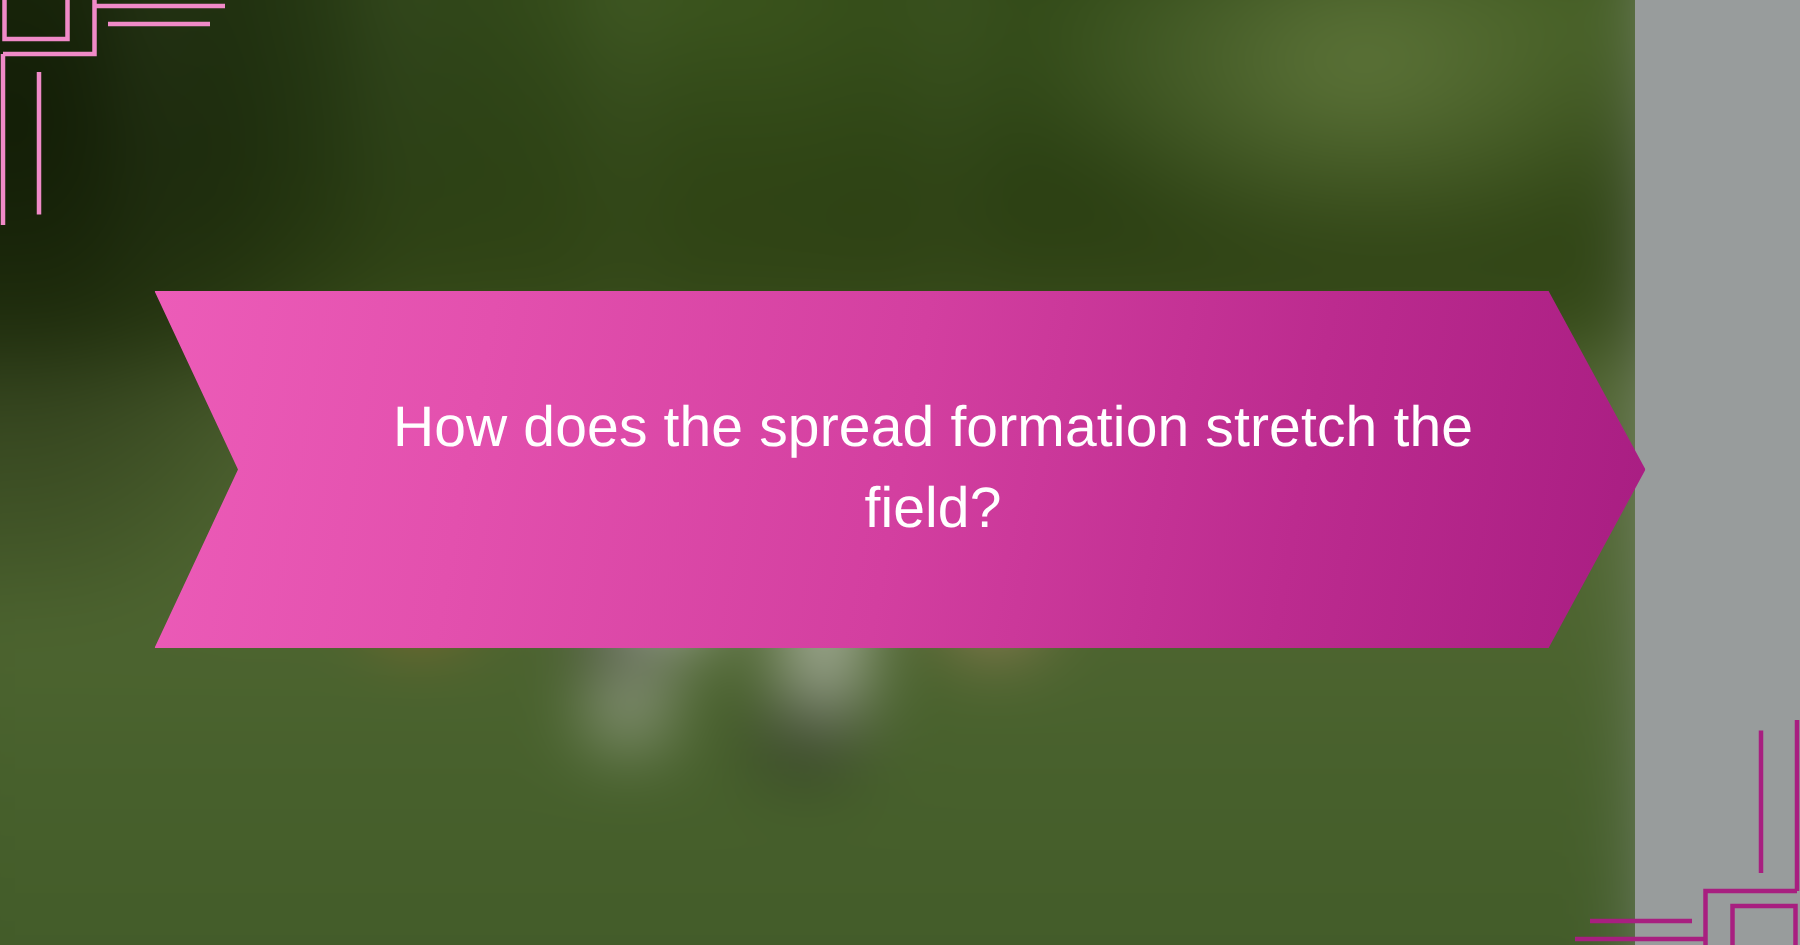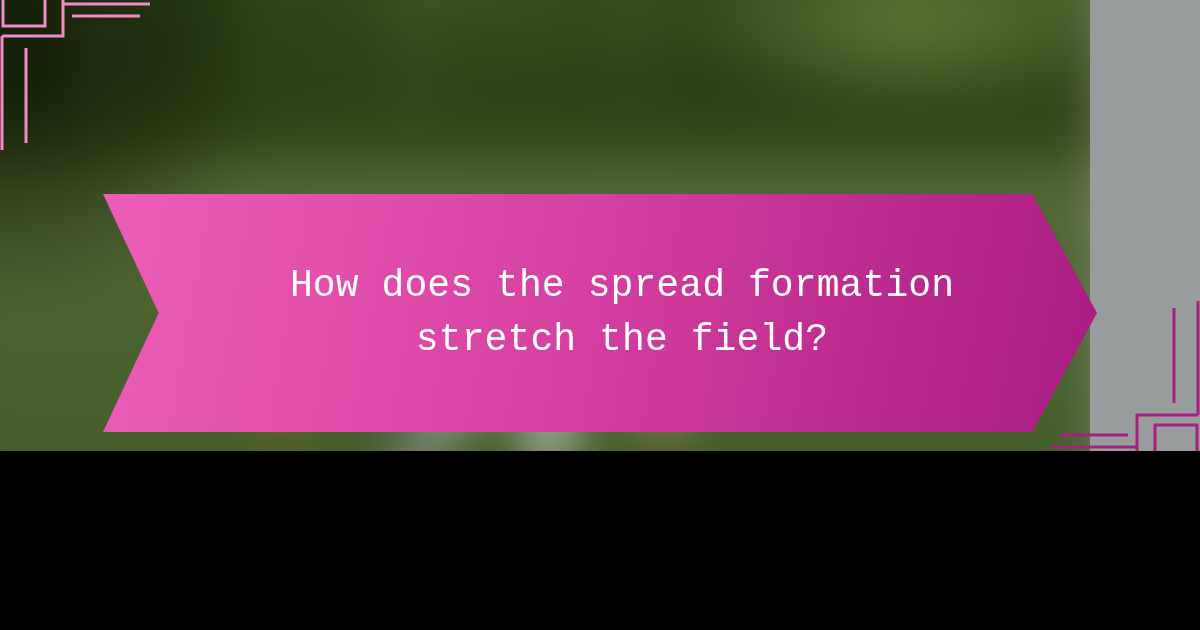--- a/index.html
+++ b/index.html
@@ -3,23 +3,23 @@
 <meta charset="utf-8">
 <style>
   html, body {
     margin: 0;
     padding: 0;
     background: #000;
   }
   .stage {
     position: relative;
     width: 1200px;
-    height: 451px;
+    height: 630px;
     overflow: hidden;
-    font-family: Liberation Mono, monospace;
+    font-family: Liberation Sans, sans-serif;
   }
 
   
   .photo {
     position: absolute;
     inset: 0;
     background-color: #3c5228;
     overflow: hidden;
   }
   .photo-layer {

